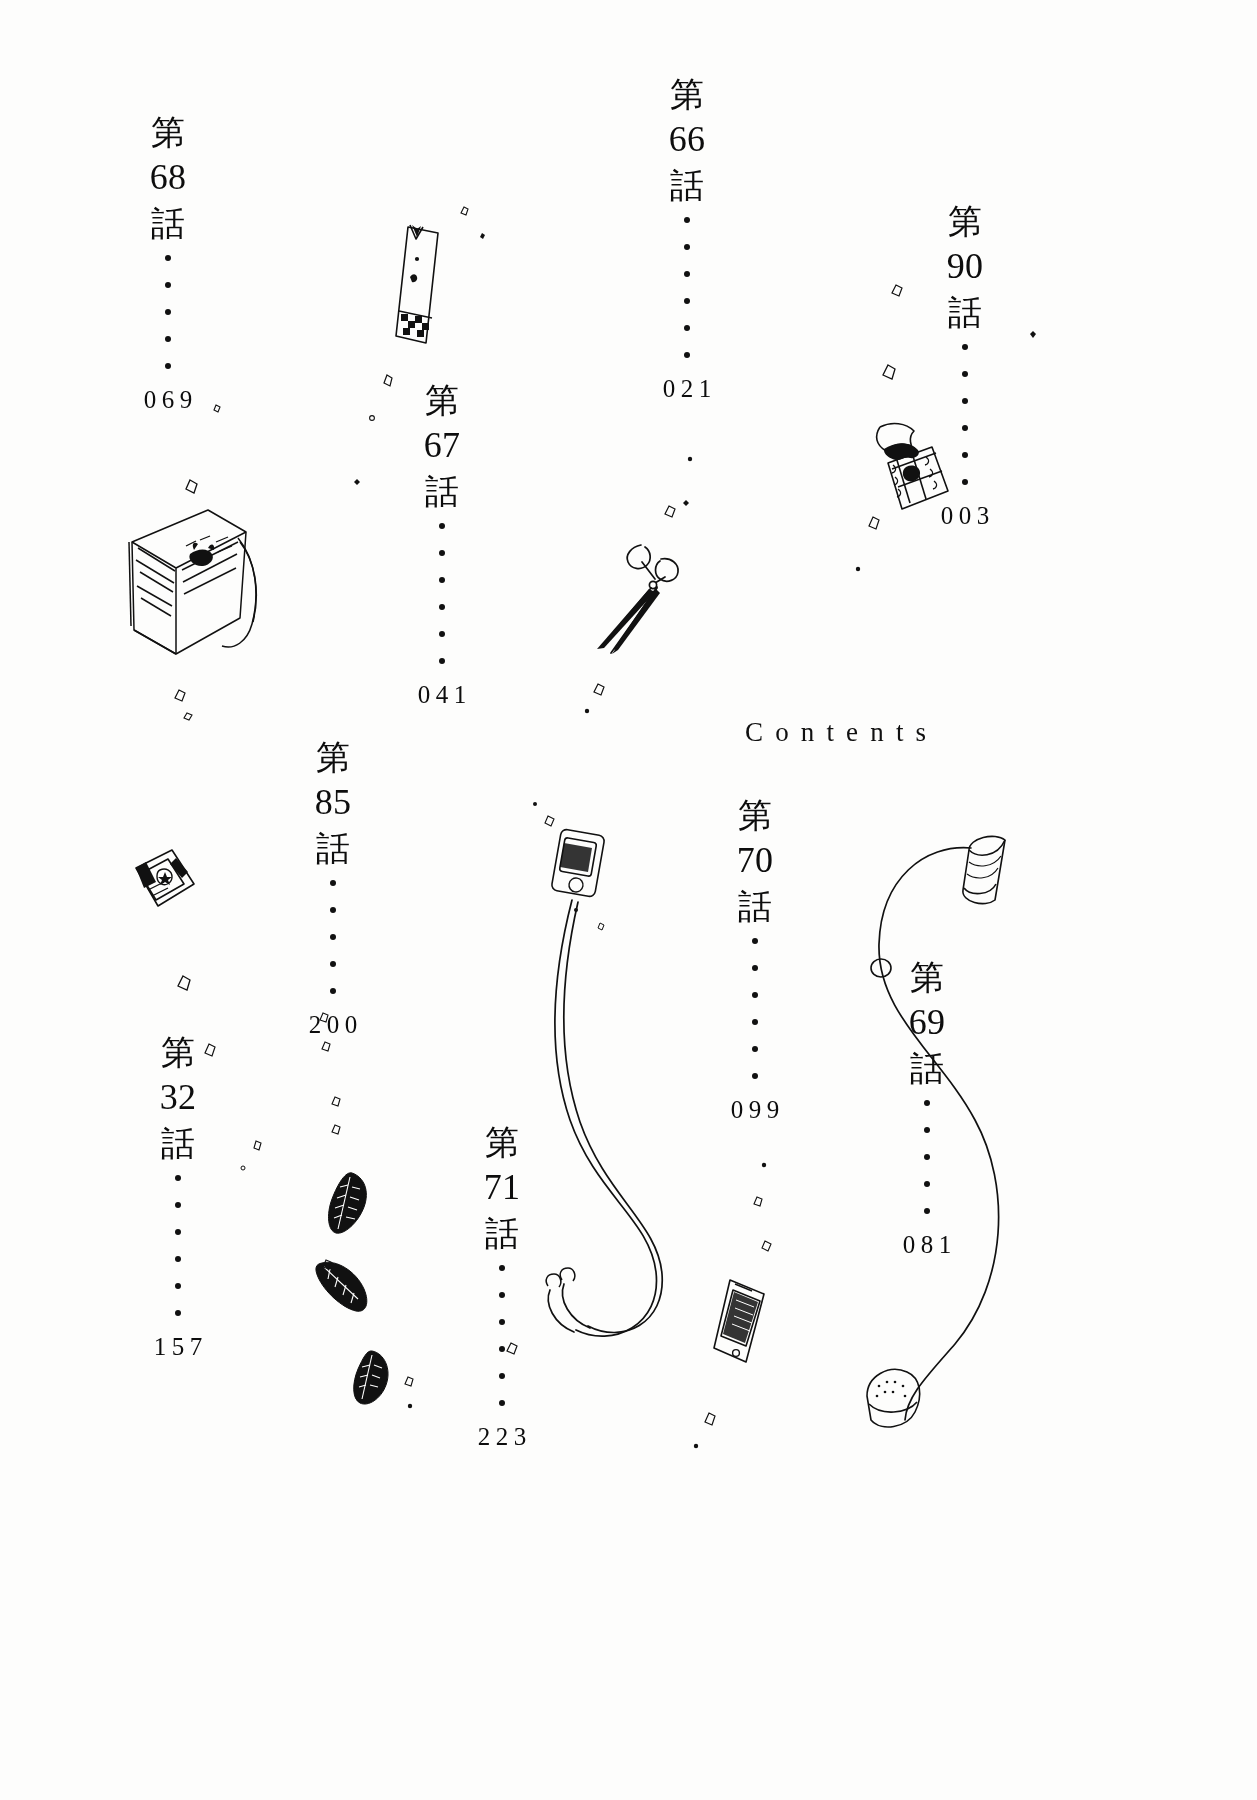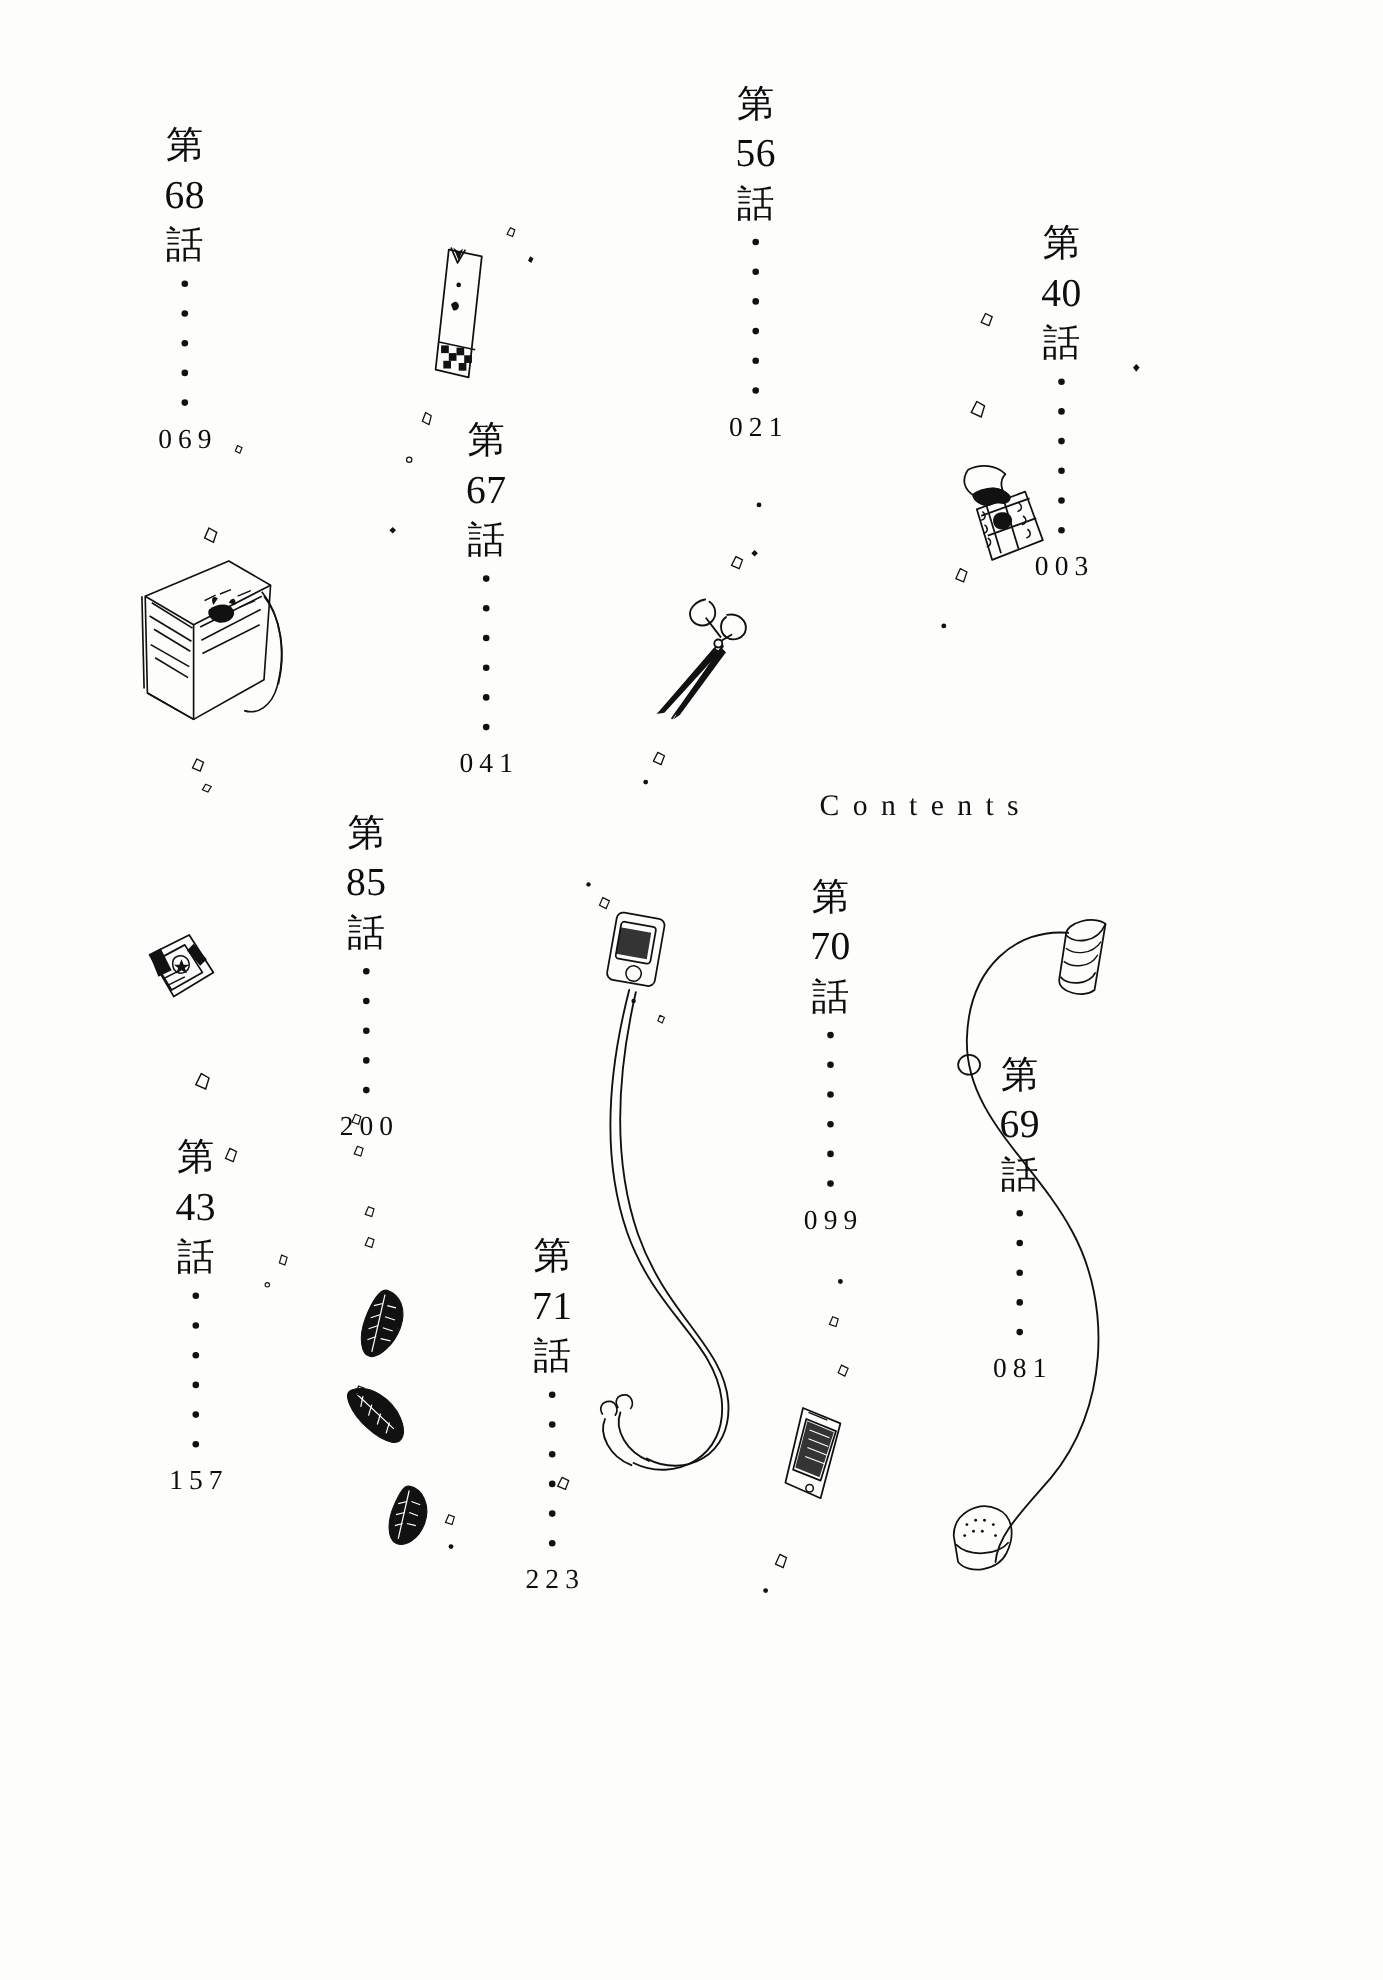--- a/index.html
+++ b/index.html
@@ -522,38 +522,38 @@
         <i></i>
         <i></i>
         <i></i>
     </div>
     <div class="pg">069</div>
   </div>
 
   <div class="entry" style="left:637px;top:72px;width:100px;">
     <div class="ch">
       <span class="glyph">第</span>
-      <span class="num">56</span>
+      <span class="num">66</span>
       <span class="glyph">話</span>
     </div>
     <div class="dots">
       <i></i>
         <i></i>
         <i></i>
         <i></i>
         <i></i>
         <i></i>
     </div>
     <div class="pg">021</div>
   </div>
 
   <div class="entry" style="left:915px;top:199px;width:100px;">
     <div class="ch">
       <span class="glyph">第</span>
-      <span class="num">40</span>
+      <span class="num">90</span>
       <span class="glyph">話</span>
     </div>
     <div class="dots">
       <i></i>
         <i></i>
         <i></i>
         <i></i>
         <i></i>
         <i></i>
     </div>
@@ -622,21 +622,21 @@
         <i></i>
         <i></i>
         <i></i>
     </div>
     <div class="pg">081</div>
   </div>
 
   <div class="entry" style="left:128px;top:1030px;width:100px;">
     <div class="ch">
       <span class="glyph">第</span>
-      <span class="num">43</span>
+      <span class="num">32</span>
       <span class="glyph">話</span>
     </div>
     <div class="dots">
       <i></i>
         <i></i>
         <i></i>
         <i></i>
         <i></i>
         <i></i>
     </div>

